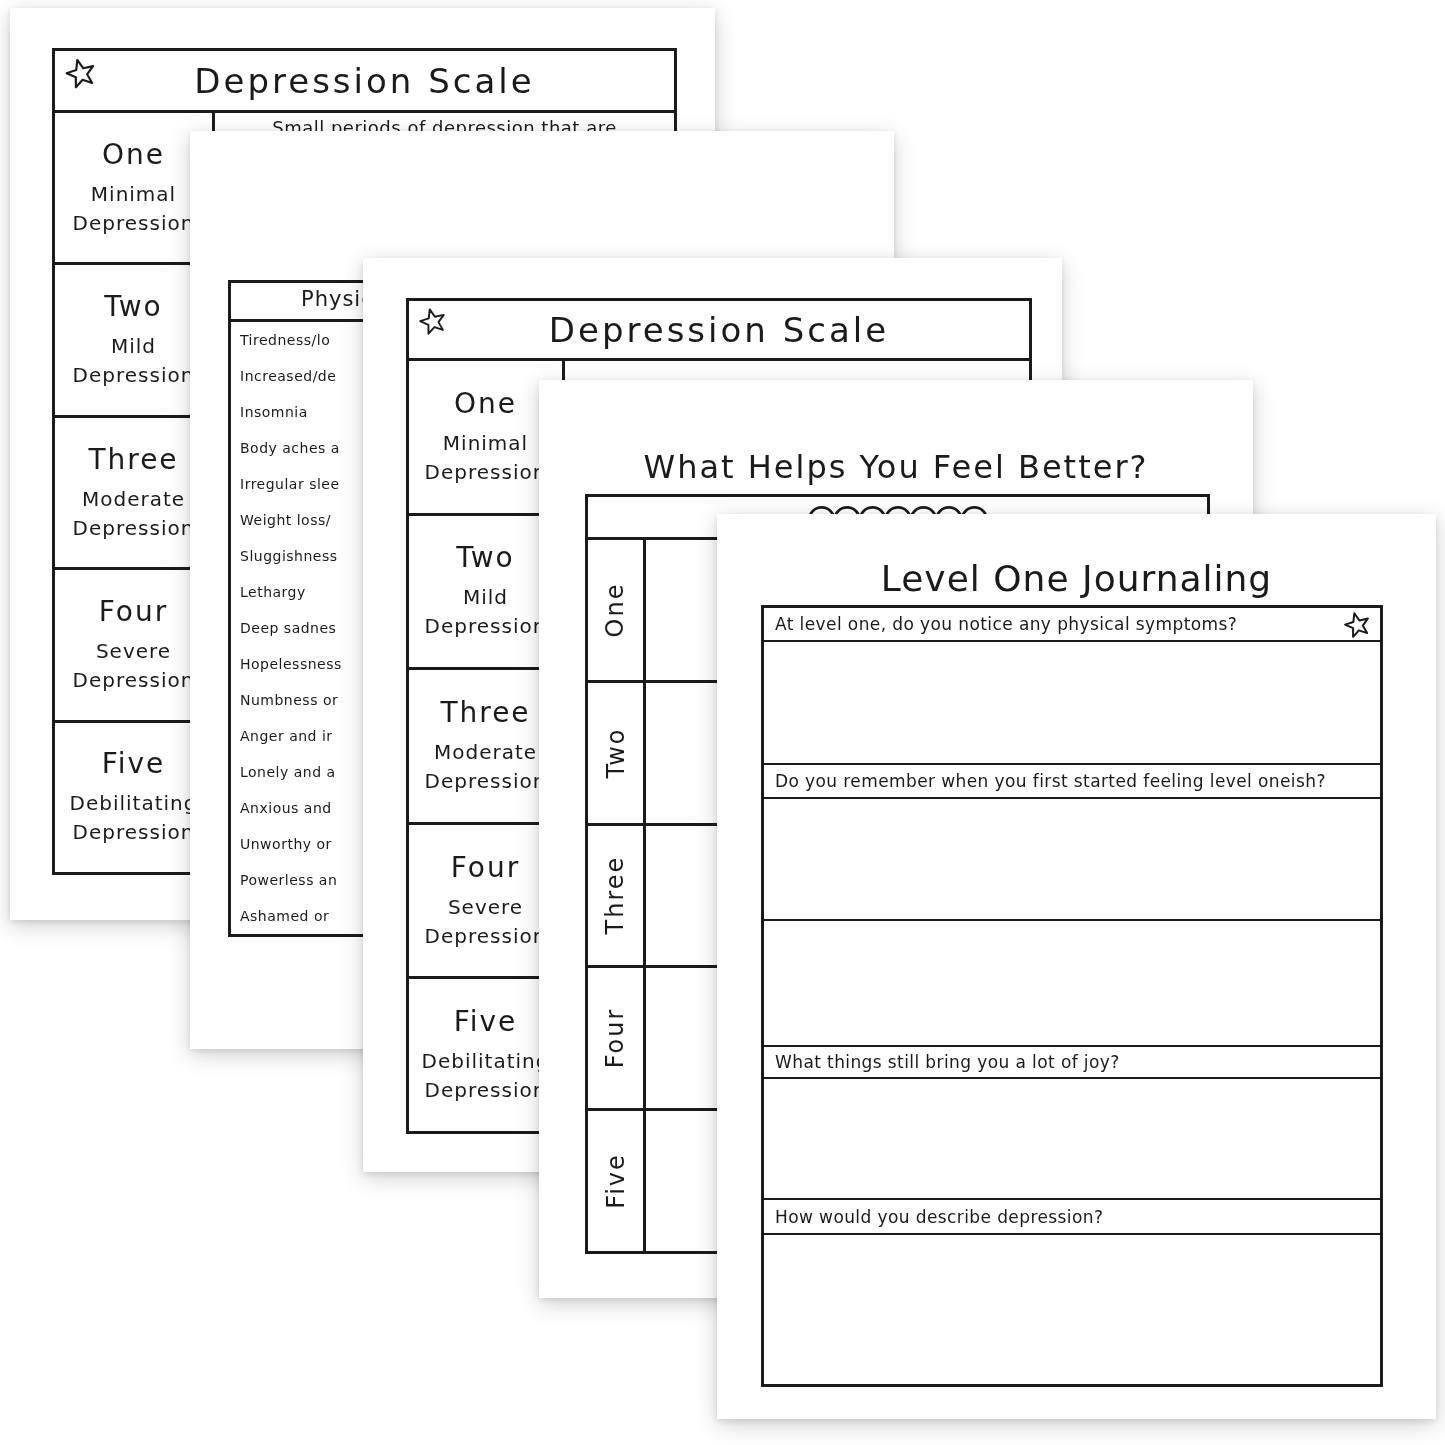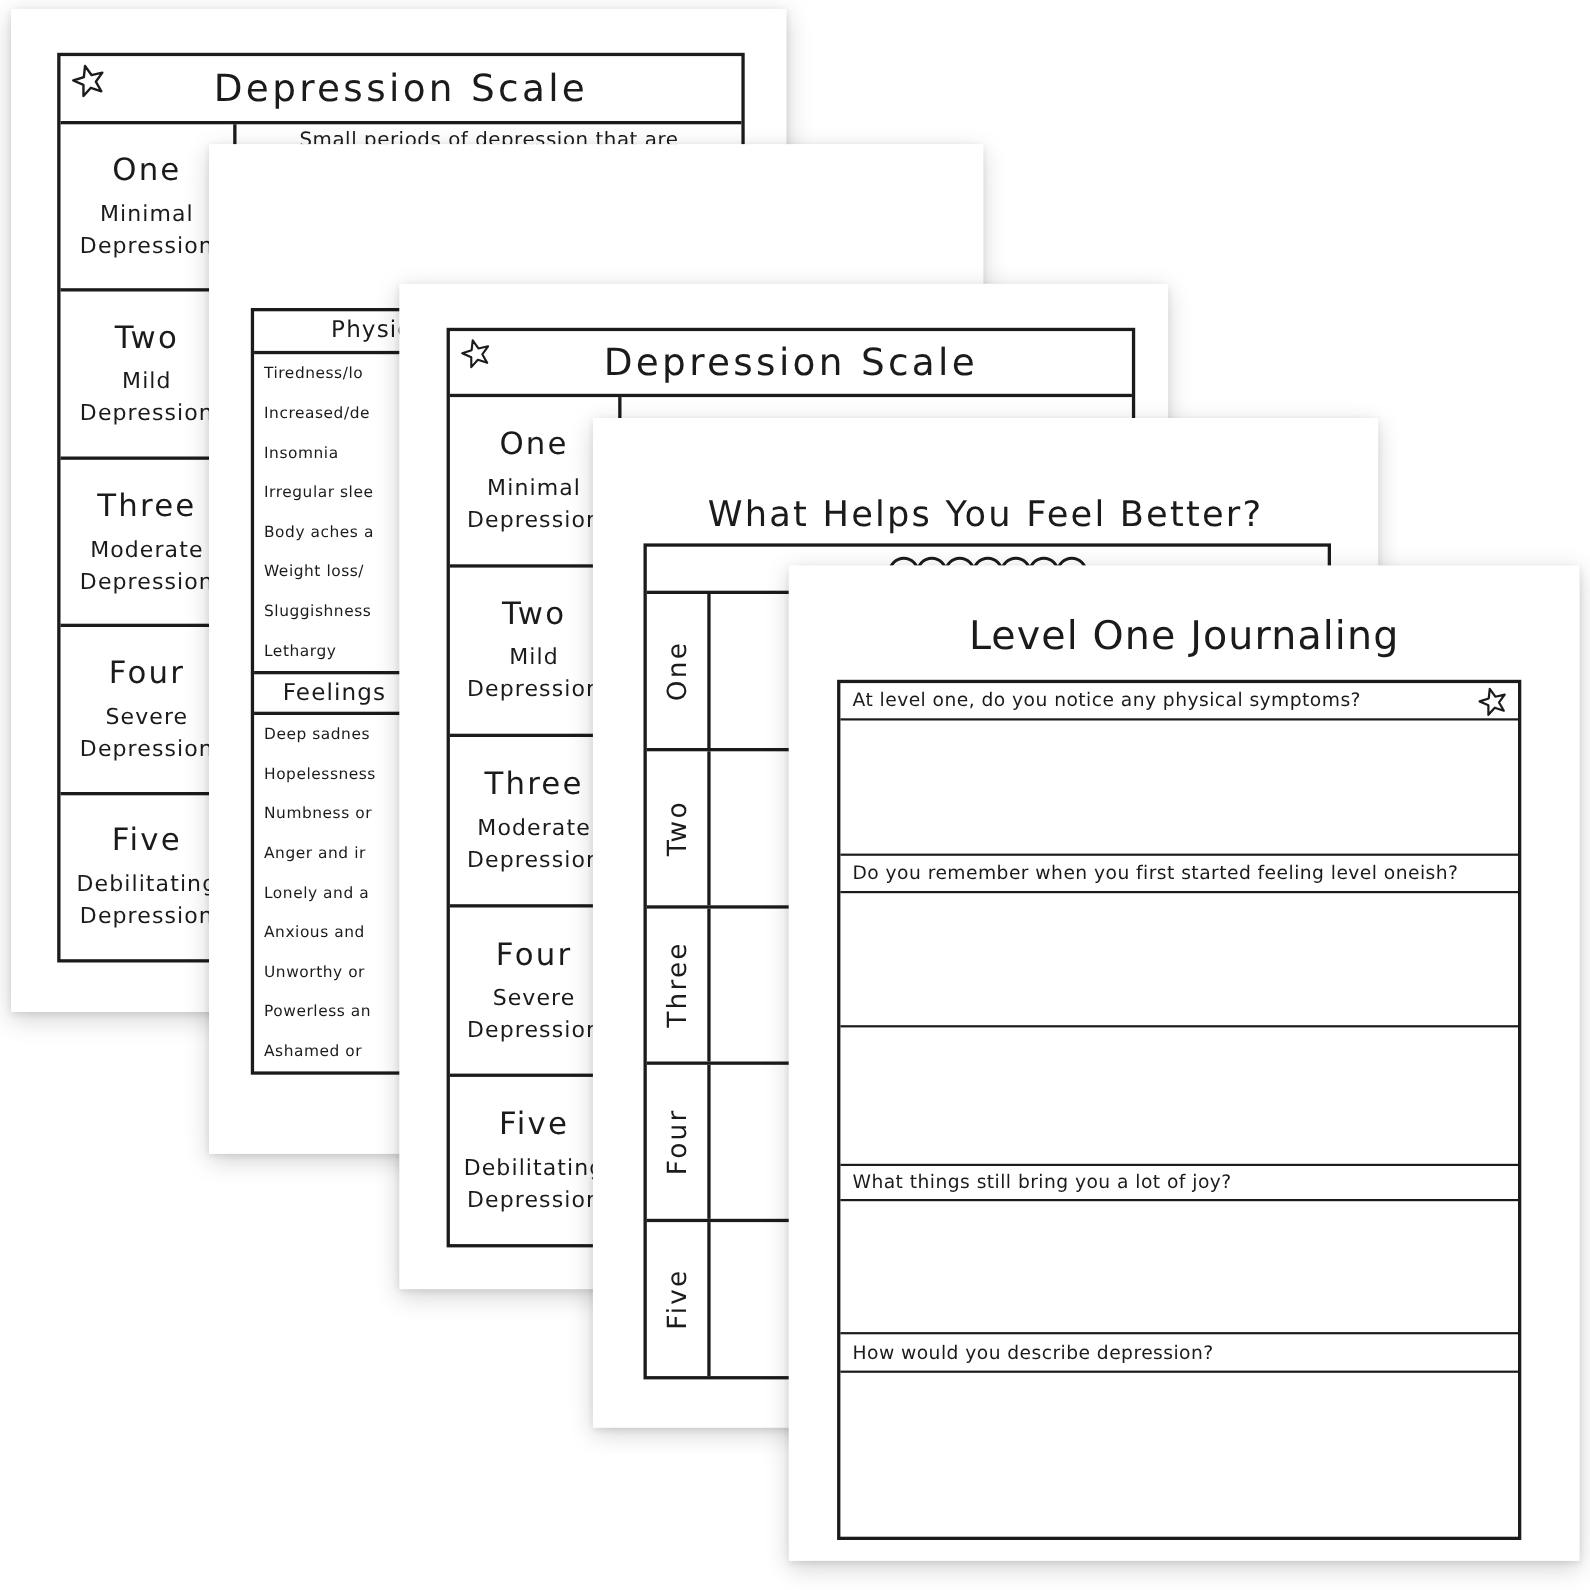--- a/index.html
+++ b/index.html
@@ -77,21 +77,21 @@
   .fb-row { flex:1; display:flex; min-height:0; }
   .fb-row + .fb-row { border-top:3px solid #1b1b1b; }
   .fb-label-cell { width:58px; flex:none; border-right:3px solid #1b1b1b; box-sizing:border-box;
                    display:flex; align-items:center; justify-content:center; }
   .fb-label-cell span { transform:rotate(-90deg); font-size:24px; letter-spacing:2px; white-space:nowrap; }
   .fb-write-cell { flex:1; }
 
   
   .jr-title { position:absolute; top:44px; left:0; width:100%; text-align:center;
               font-size:36px; letter-spacing:1px; white-space:nowrap; }
-  .jr-box { position:absolute; left:44px; top:104px; width:622px; height:782px;
+  .jr-box { position:absolute; left:44px; top:91px; width:622px; height:782px;
             border:3px solid #1b1b1b; box-sizing:border-box;
             display:flex; flex-direction:column; background:#fff; }
   .jr-q { flex:none; border-bottom:2.5px solid #1b1b1b; box-sizing:border-box;
           display:flex; align-items:center; padding-left:11px; position:relative;
           font-size:17px; letter-spacing:0.4px; white-space:nowrap; }
   .jr-a { flex:none; border-bottom:2.5px solid #1b1b1b; }
   #jr-q1 { height:34px; } #jr-a1 { height:121px; }
   #jr-q2 { height:34px; } #jr-a2 { height:120px; }
   #jr-q3 { height:37px; } #jr-a3 { height:124px; }
   #jr-q4 { height:32px; } #jr-a4 { height:119px; }
@@ -163,28 +163,25 @@
   <div class="cs-intro" id="cs-intro1">Here is a list of common feelings, behaviors, and physical</div>
   <div class="cs-intro" id="cs-intro2">symptoms that</div>
   <div class="cs-list">
     <div class="cs-list-header" id="cs-physical-header">
       <span class="hdr-text">Physical</span>
     </div>
     <div>
       <div class="cs-item">Tiredness/lo</div>
       <div class="cs-item">Increased/de</div>
       <div class="cs-item">Insomnia</div>
+      <div class="cs-item">Body aches a</div>
       <div class="cs-item">Irregular slee</div>
-      <div class="cs-item">Body aches a</div>
       <div class="cs-item">Weight loss/</div>
       <div class="cs-item">Sluggishness</div>
       <div class="cs-item">Lethargy</div>
-    </div>
-    <div class="cs-list-header" id="cs-feelings-header">
-      <span class="hdr-text">Feelings</span>
     </div>
     <div>
       <div class="cs-item">Deep sadnes</div>
       <div class="cs-item">Hopelessness</div>
       <div class="cs-item">Numbness or</div>
       <div class="cs-item">Anger and ir</div>
       <div class="cs-item">Lonely and a</div>
       <div class="cs-item">Anxious and</div>
       <div class="cs-item">Unworthy or</div>
       <div class="cs-item">Powerless an</div>

